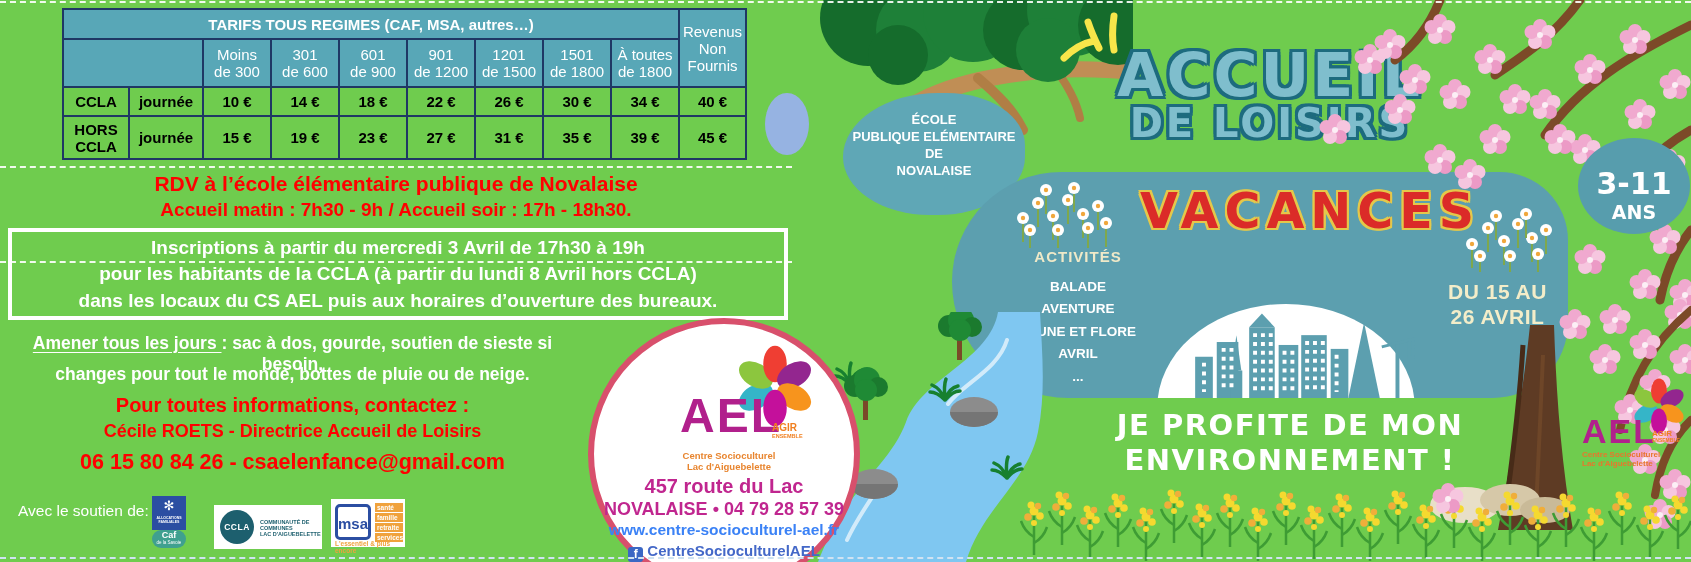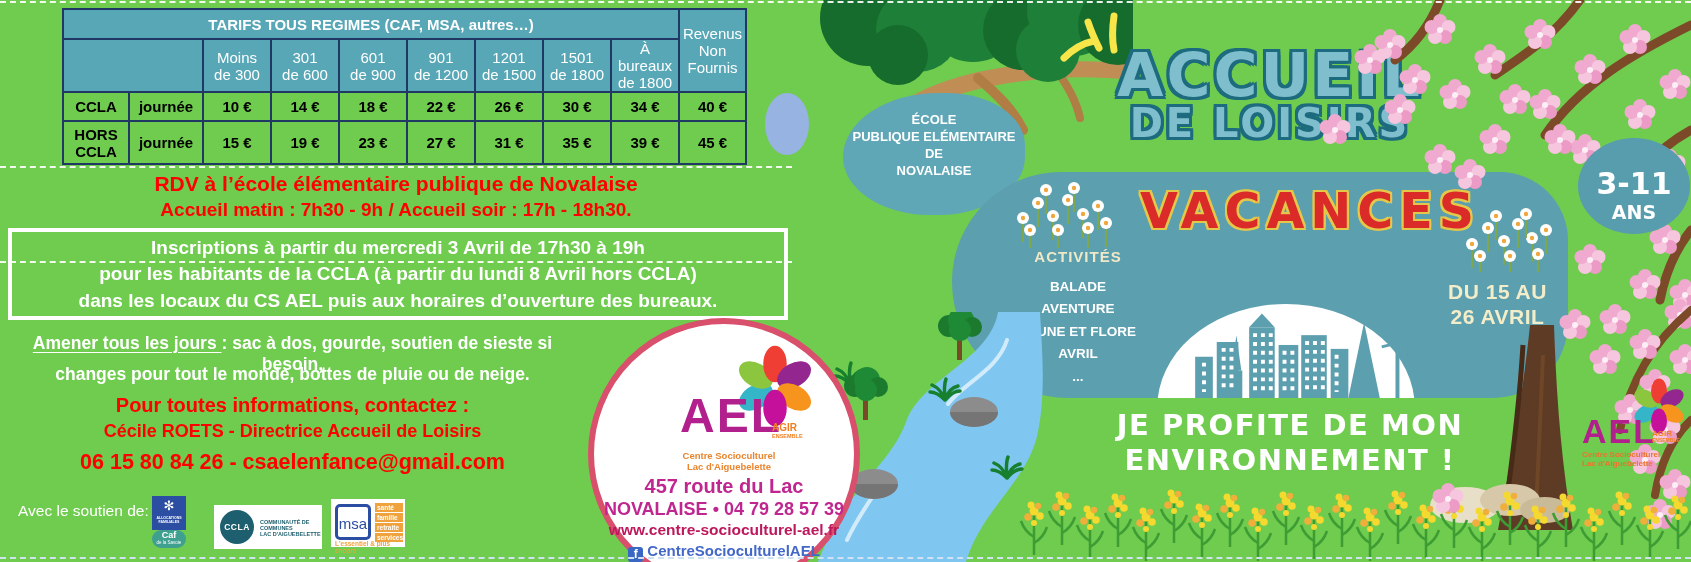--- a/index.html
+++ b/index.html
@@ -144,21 +144,21 @@
           </td>
       <td class="hd">
             <div>1201</div>
             <div>de 1500</div>
           </td>
       <td class="hd">
             <div>1501</div>
             <div>de 1800</div>
           </td>
       <td class="hd">
-            <div>À bureaux</div>
+            <div>À toutes</div>
             <div>de 1800</div>
           </td>
     </tr>
     <tr style="height:29px">
       <td class="dat">CCLA</td>
       <td class="dat">journée</td>
       <td class="dat">10 €</td>
       <td class="dat">14 €</td>
       <td class="dat">18 €</td>
       <td class="dat">22 €</td>
@@ -220,21 +220,21 @@
     <div class="abs" style="left:6px;top:5px;width:34px;height:34px;border-radius:50%;background:#1D5F6E;color:#fff;
          font-size:8.5px;font-weight:bold;letter-spacing:.5px;text-align:center;line-height:34px;">CCLA</div>
     <div class="abs" style="left:46px;top:14px;color:#1D5F6E;font-weight:bold;">
       <div style="font-size:5.5px;">COMMUNAUTÉ DE COMMUNES</div>
       <div style="font-size:5.5px;">LAC D'AIGUEBELETTE</div>
     </div>
   </div>
 
   <div class="abs" style="left:331px;top:499px;width:74px;height:48px;background:#fff;">
     <div class="abs" style="left:4px;top:5px;width:36px;height:36px;border:3px solid #2B4EA2;border-radius:5px;
-         color:#2B4EA2;font-weight:400;font-size:15px;text-align:center;line-height:33px;box-sizing:border-box;">msa</div>
+         color:#2B4EA2;font-weight:700;font-size:15px;text-align:center;line-height:33px;box-sizing:border-box;">msa</div>
     <div class="abs" style="left:44px;top:4px;width:28px;">
       <div style="background:#F0A23C;color:#fff;font-size:6.5px;font-weight:bold;padding:1px 2px;margin-bottom:1px;">santé</div>
       <div style="background:#F0A23C;color:#fff;font-size:6.5px;font-weight:bold;padding:1px 2px;margin-bottom:1px;">famille</div>
       <div style="background:#F0A23C;color:#fff;font-size:6.5px;font-weight:bold;padding:1px 2px;margin-bottom:1px;">retraite</div>
       <div style="background:#F0A23C;color:#fff;font-size:6.5px;font-weight:bold;padding:1px 2px;">services</div>
     </div>
     <div class="abs" style="left:4px;top:41px;width:70px;font-size:6.5px;color:#F0A23C;font-weight:bold;">L'essentiel &amp; plus encore</div>
   </div>
 
   <div class="abs" style="left:765px;top:93px;width:44px;height:62px;border-radius:50%;background:#96B3E2;"></div>
@@ -493,21 +493,21 @@
       <div style="font-size:10px;">AGIR</div>
       <div style="font-size:5.5px;">ENSEMBLE</div>
     </div>
     <div class="abs ctr" style="left:60px;top:126px;width:150px;color:#E8852F;font-weight:bold;font-size:9.5px;line-height:11px;">
       <div>Centre Socioculturel</div>
       <div>Lac d'Aiguebelette</div>
     </div>
     <div class="abs ctr" style="left:6px;top:150px;width:248px;">
       <div style="font-size:20px;font-weight:800;color:#C0268F;line-height:24px;">457 route du Lac</div>
       <div style="font-size:18px;font-weight:800;color:#C0268F;line-height:22px;">NOVALAISE • 04 79 28 57 39</div>
-      <div style="font-size:15.5px;font-weight:800;color:#be185d;line-height:20px;">www.centre-socioculturel-ael.fr</div>
+      <div style="font-size:15.5px;font-weight:800;color:#3b82f6;line-height:20px;">www.centre-socioculturel-ael.fr</div>
       <div style="font-size:15px;font-weight:bold;color:#4468C8;line-height:22px;">
         <span class="fb-ic">f</span>
         <span>CentreSocioculturelAEL</span>
       </div>
     </div>
   </div>
 
   <div class="dashline" style="left:0;top:1px;width:1691px;"></div>
   <div class="dashline" style="left:0;top:557px;width:1691px;border-top-color:#CFE2F2;"></div>
 

